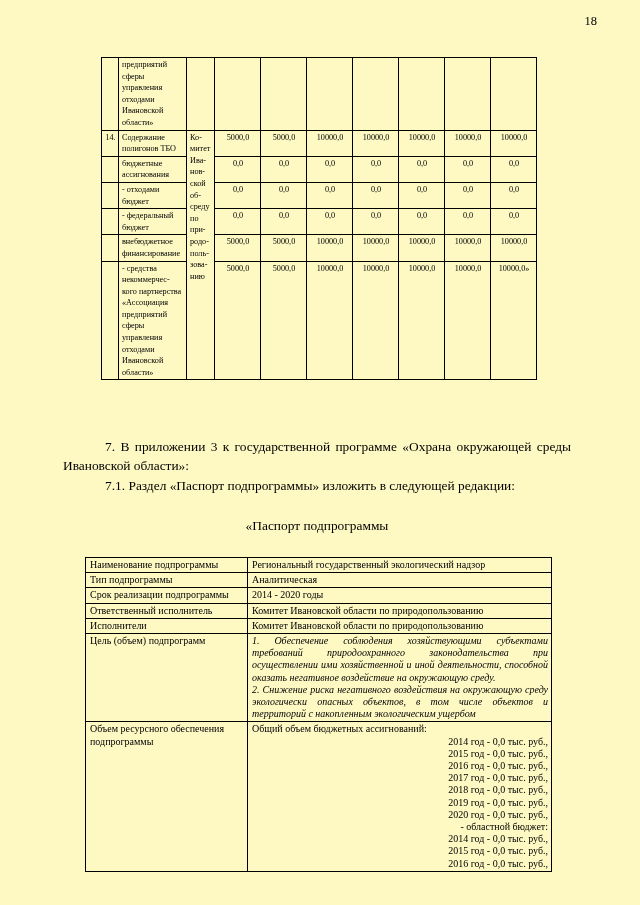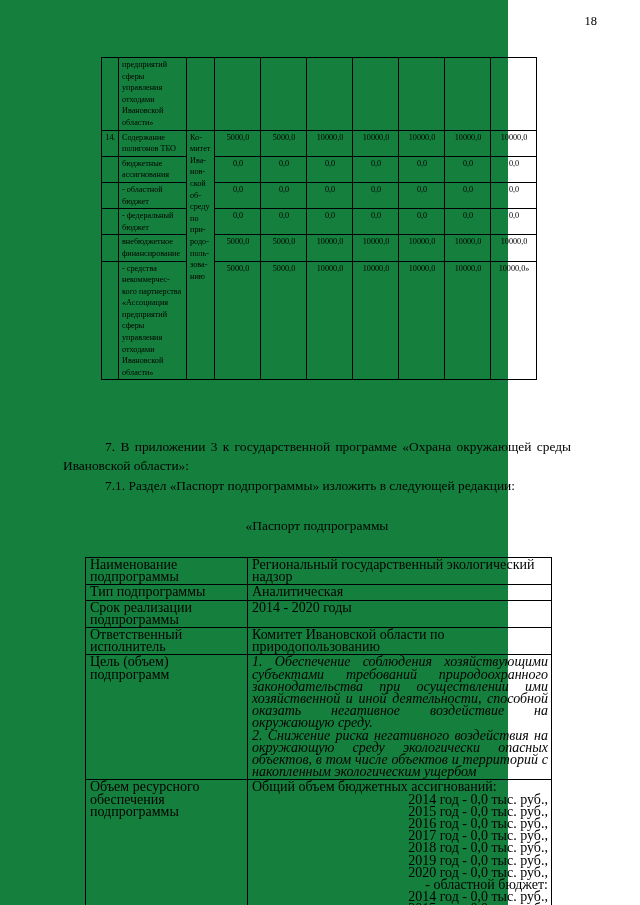--- a/index.html
+++ b/index.html
@@ -11,23 +11,23 @@
     width: 640px;
     height: 905px;
     position: relative;
     font-family: "Liberation Serif", "DejaVu Serif", serif;
     color: #000000;
     overflow: hidden;
   }
   .page {
     position: absolute;
     left: 0; top: 0;
-    width: 508px;
+    width: 640px;
     height: 905px;
-    background: #15803d;
+    background: #fef9c3;
   }
 
   
   .page-number {
     position: absolute;
     top: 14px;
     left: 0;
     width: 597px;
     text-align: right;
     font-size: 12.5px;
@@ -107,21 +107,21 @@
     border-collapse: collapse;
     table-layout: fixed;
     width: 466px;
     font-size: 8.4px;
     line-height: 12.2px;
   }
   .tbl2 td {
     border: 0.8px solid #000;
     padding: 1px 3px 1px 4px;
     vertical-align: top;
-    font-size: 14px;
+    font-size: 10px;
     line-height: 12.2px;
   }
   .tbl2 .k { width: 162px; }
   .tbl2 .v { width: 304px; }
   .tbl2 .just { text-align: justify; text-justify: inter-word; font-style: italic; }
   .tbl2 .lines > div { white-space: nowrap; text-align: right; }
 </style>
 </head>
 <body>
 
@@ -179,21 +179,21 @@
       <td class="money">0,0</td>
       <td class="money">0,0</td>
       <td class="money">0,0</td>
       <td class="money">0,0</td>
       <td class="money">0,0</td>
       <td class="money">0,0</td>
     </tr>
 
     <tr>
       <td class="num"></td>
-      <td>- областной бюджет</td>
+      <td>- отходами бюджет</td>
       <td class="money">0,0</td>
       <td class="money">0,0</td>
       <td class="money">0,0</td>
       <td class="money">0,0</td>
       <td class="money">0,0</td>
       <td class="money">0,0</td>
       <td class="money">0,0</td>
     </tr>
 
     <tr>
@@ -252,20 +252,24 @@
     <tr>
       <td>Тип подпрограммы</td>
       <td>Аналитическая</td>
     </tr>
     <tr>
       <td>Срок реализации подпрограммы</td>
       <td>2014 - 2020 годы</td>
     </tr>
     <tr>
       <td>Ответственный исполнитель</td>
+      <td>Комитет Ивановской области по природопользованию</td>
+    </tr>
+    <tr>
+      <td>Исполнители</td>
       <td>Комитет Ивановской области по природопользованию</td>
     </tr>
     <tr>
       <td>Цель (объем) подпрограмм</td>
       <td>
         <div class="just">1. Обеспечение соблюдения хозяйствующими субъектами требований природоохранного законодательства при осуществлении ими хозяйственной и иной деятельности, способной оказать негативное воздействие на окружающую среду.</div>
         <div class="just">2. Снижение риска негативного воздействия на окружающую среду экологически опасных объектов, в том числе объектов и территорий с накопленным экологическим ущербом</div>
       </td>
     </tr>
     <tr>

